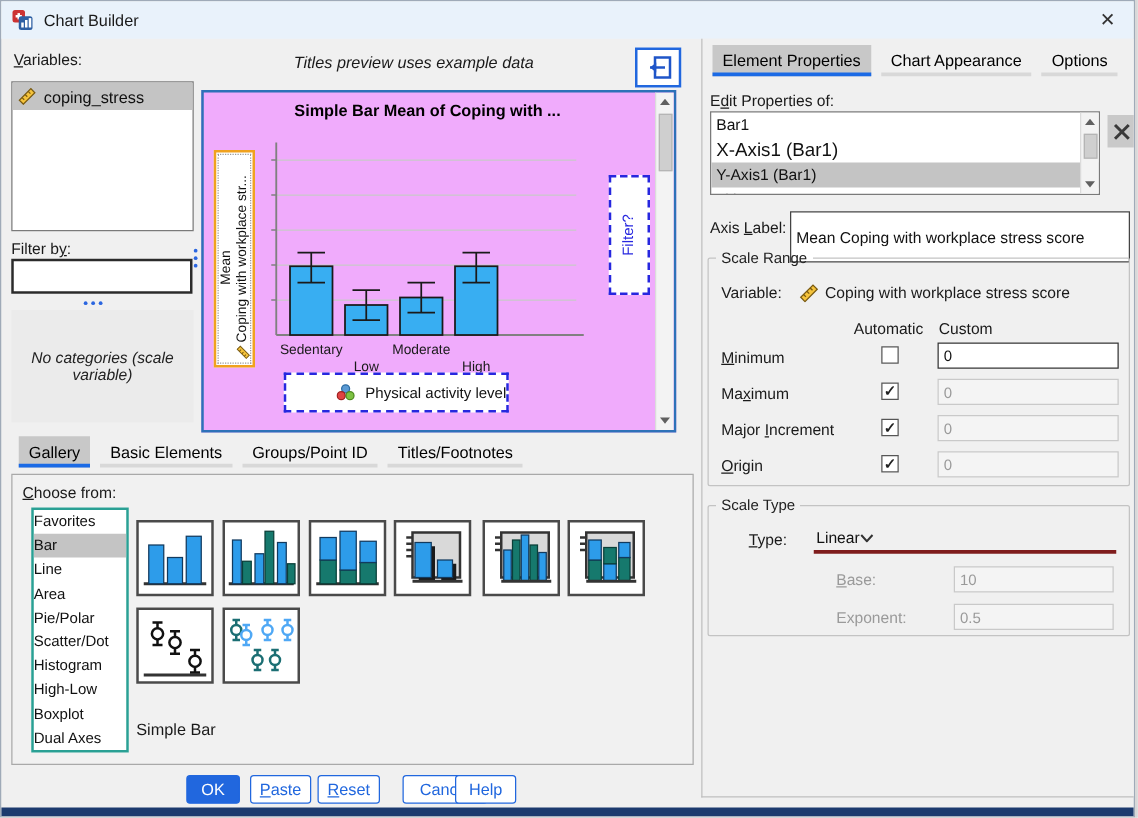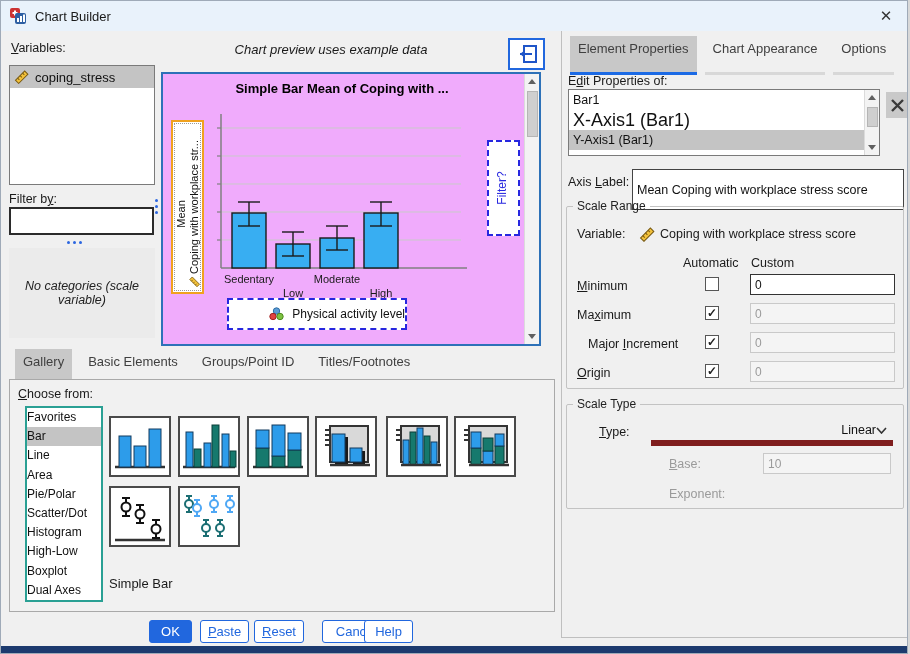--- a/index.html
+++ b/index.html
@@ -32,34 +32,34 @@
   .filterdrop .rot { position:absolute; left:-33px; top:33px; width:92px; height:26px; transform:rotate(-90deg); display:flex; align-items:center; justify-content:center; font-size:12px; color:#2727DF; }
   .xdrop { left:64px; top:224px; width:180px; height:32px; display:flex; align-items:center; justify-content:flex-end; gap:8px; font-size:12px; color:#111; }
   .pv-foot { position:absolute; left:40px; top:261px; width:280px; text-align:center; font-weight:bold; font-size:16px; color:#000;margin-top:32px; }
   .sbar { position:absolute; right:0; top:0; bottom:0; width:15px; background:#F3F3F3; border-left:1px solid #DBDBDB; }
   .sbar .arr { position:absolute; left:0; width:100%; height:15px; display:flex; align-items:center; justify-content:center; }
   .sbar .arr.up { top:0; } .sbar .arr.down { bottom:0; }
   .tri-up { width:0; height:0; border-left:4px solid transparent; border-right:4px solid transparent; border-bottom:5px solid #606060; }
   .tri-down { width:0; height:0; border-left:4px solid transparent; border-right:4px solid transparent; border-top:5px solid #606060; }
   .thumbbar { position:absolute; left:2px; width:11px; background:#CFCFCF; border:1px solid #B5B5B5; }
   .tabs { display:flex; gap:8px; align-items:flex-end; }
-  .tab { font-size:13px; color:#404040; padding:5px 8px 16px 8px; border-bottom:3px solid #D8D8D8; cursor:pointer; white-space:nowrap; }
+  .tab { font-size:13px; color:#000000; padding:5px 8px 2px 8px; border-bottom:3px solid #D8D8D8; cursor:pointer; white-space:nowrap; }
   .tab.active { background:#C8C8C8; border-bottom:3px solid #1B6AE5; }
   .gallery { position:absolute; left:8px; top:378px; width:546px; height:233px; background:#F1F1F1; border:1px solid #A9A9A9; }
   .typelist { position:absolute; left:15px; top:26px; width:78px; height:196px; background:#fff; border:2px solid #2AA094; overflow:hidden; }
   .trow { height:19.2px; line-height:19.2px; padding:0 0; font-size:12px; color:#111; white-space:nowrap; }
   .trow.sel { background:#C4C4C4; }
   .thumb { position:absolute; width:62px; height:61px; background:#fff; border:2px solid #4A4A4A; display:flex; align-items:center; justify-content:center; cursor:pointer; }
   .btn { position:absolute; height:23px; border:1.5px solid #2167DE; border-radius:3px; background:#fff; color:#2167DE; font-size:13px; display:flex; align-items:center; justify-content:center; cursor:pointer; }
   .btn.primary { background:#2167DE; color:#fff; border-color:#2167DE; }
   .btn u { text-decoration:underline; }
   .rightpanel { position:absolute; left:560px; top:30px; width:348px; height:607px; background:#F0F0F0; border-left:1px solid #BFBFBF; border-bottom:1px solid #BFBFBF; }
   fieldset { border:1px solid #C3C3C3; border-radius:2px; }
   legend { font-size:12px; color:#222; padding:0 4px; margin-left:6px; }
-  .combo { position:absolute; border-bottom:6px solid #7f1d1d; display:flex; align-items:center; justify-content:flex-end; padding:2px 6px 3px 2px; font-size:12.5px; color:#111; cursor:pointer; }
+  .combo { position:absolute; border-bottom:3px solid #7f1d1d; display:flex; align-items:center; justify-content:flex-start; padding:2px 6px 3px 2px; font-size:12.5px; color:#111; cursor:pointer; }
   .navybar { position:absolute; left:0; bottom:0; width:100%; height:7px; background:#1C3A6E; }
   .glabel { color:#9A9A9A; }
   svg text { font-family:"Liberation Sans",sans-serif; }
 </style>
 </head>
 <body>
 
 <div class="window">
 
   <div class="titlebar">
@@ -100,21 +100,21 @@
       <span class="dot"></span>
       <span class="dot"></span>
       <span class="dot"></span>
     </div>
 
   <div class="abs lbl" style="left:8px; top:191px;">Filter b<u>y</u>:</div>
   <input class="abs txt" style="left: 8px; top: 206px; width: 145px; height: 28px; border: 2px solid rgb(43, 43, 43);" value="">
 
   <div class="abs nocat" style="left:8px; top:247px; width:146px; height:90px; padding:0 14px;">No categories (scale variable)</div>
 
-  <div class="abs" style="left:160px; top:41px; width:340px; text-align:center; font-style:italic; font-size:13px; color:#1A1A1A;">Chart preview uses example data</div>
+  <div class="abs" style="left:160px; top:41px; width:340px; text-align:center; font-style:italic; font-size:13px; color:#1A1A1A;">Titles preview uses example data</div>
   <div class="abs" style="left:507px; top:37px; width:37px; height:32px; border:2px solid #2167DE; background:#fff; display:flex; align-items:center; justify-content:center; cursor:pointer;">
     <svg width="22" height="20" viewBox="0 0 22 20">
       <rect x="8" y="2" width="12" height="16" fill="none" stroke="#1F55C8" stroke-width="2"></rect>
       <line x1="16" y1="10" x2="4" y2="10" stroke="#1F55C8" stroke-width="2"></line>
       <path d="M8 10 L13 6 L13 14 Z" fill="#1F55C8" transform="translate(-4 0)"></path>
     </svg>
   </div>
 
   <div class="preview">
     <div class="pv-title">Simple Bar Mean of Coping with ...</div>
@@ -359,21 +359,21 @@
     <div class="abs tabs" style="left:8px; top:5px;">
       <div class="tab active">Element Properties</div>
       <div class="tab">Chart Appearance</div>
       <div class="tab">Options</div>
     </div>
 
     <div class="abs lbl" style="left:6px; top:43px;">E<u>d</u>it Properties of:</div>
 
     <div class="abs listbox" style="left:6px; top:58px; width:312px; height:67px;">
       <div class="lrow" style="height:20px; font-size:12.5px;">Bar1</div>
-      <div class="lrow" style="height:20px; font-size:18px;">X-Axis1 (Bar1)</div>
+      <div class="lrow" style="height:20px; font-size:15px;">X-Axis1 (Bar1)</div>
       <div class="lrow sel" style="height:20px; font-size:12.5px;">Y-Axis1 (Bar1)</div>
       <div class="lrow" style="height:20px; font-size:12.5px;">Title 1</div>
       <div class="sbar">
         <div class="arr up">
             <span class="tri-up"></span>
           </div>
         <div class="thumbbar" style="top:17px; height:20px;"></div>
         <div class="arr down">
             <span class="tri-down"></span>
           </div>
@@ -405,38 +405,39 @@
       <div class="abs lbl" style="left:184px; top:43px;">Custom</div>
 
       <div class="abs lbl" style="left:10px; top:66px;"><u>M</u>inimum</div>
       <div class="abs cb" style="left:138px; top:64px;"></div>
       <input class="abs txt" style="left: 183px; top: 61px; width: 145px; height: 21px; border: 1.5px solid rgb(51, 51, 51);" value="0">
 
       <div class="abs lbl" style="left:10px; top:95px;">Ma<u>x</u>imum</div>
       <div class="abs cb" style="left:138px; top:93px;">✓</div>
       <input class="abs txt dis" style="left: 183px; top: 90px; width: 145px; height: 21px;" value="0">
 
-      <div class="abs lbl" style="left:10px; top:124px;margin-left:11px;">Major <u>I</u>ncrement</div>
+      <div class="abs lbl" style="left:10px; top:124px;">Major <u>I</u>ncrement</div>
       <div class="abs cb" style="left:138px; top:122px;">✓</div>
       <input class="abs txt dis" style="left: 183px; top: 119px; width: 145px; height: 21px;" value="0">
 
       <div class="abs lbl" style="left:10px; top:153px;"><u>O</u>rigin</div>
       <div class="abs cb" style="left:138px; top:151px;">✓</div>
       <input class="abs txt dis" style="left: 183px; top: 148px; width: 145px; height: 21px;" value="0">
     </fieldset>
 
     <fieldset class="abs" style="left:4px; top:366px; width:338px; height:112px;">
       <legend>Scale Type</legend>
       <div class="abs lbl" style="left:32px; top:14px;"><u>T</u>ype:</div>
       <div class="combo" style="left:84px; top:10px; width:242px;">
         <span>Linear</span>
         <svg width="11" height="7" viewBox="0 0 11 7">
             <path d="M1 1 L5.5 6 L10 1" fill="none" stroke="#333" stroke-width="1.6"></path>
           </svg>
       </div>
       <div class="abs lbl glabel" style="left:102px; top:46px;"><u>B</u>ase:</div>
       <input class="abs txt dis" style="left: 196px; top: 42px; width: 128px; height: 21px;" value="10">
       <div class="abs lbl glabel" style="left:102px; top:76px;">Exponent:</div>
+      <input class="abs txt dis" style="left: 196px; top: 72px; width: 128px; height: 21px;" value="0.5">
     </fieldset>
   </div>
 
   <div class="navybar"></div>
 </div>
 
 </body></html>

